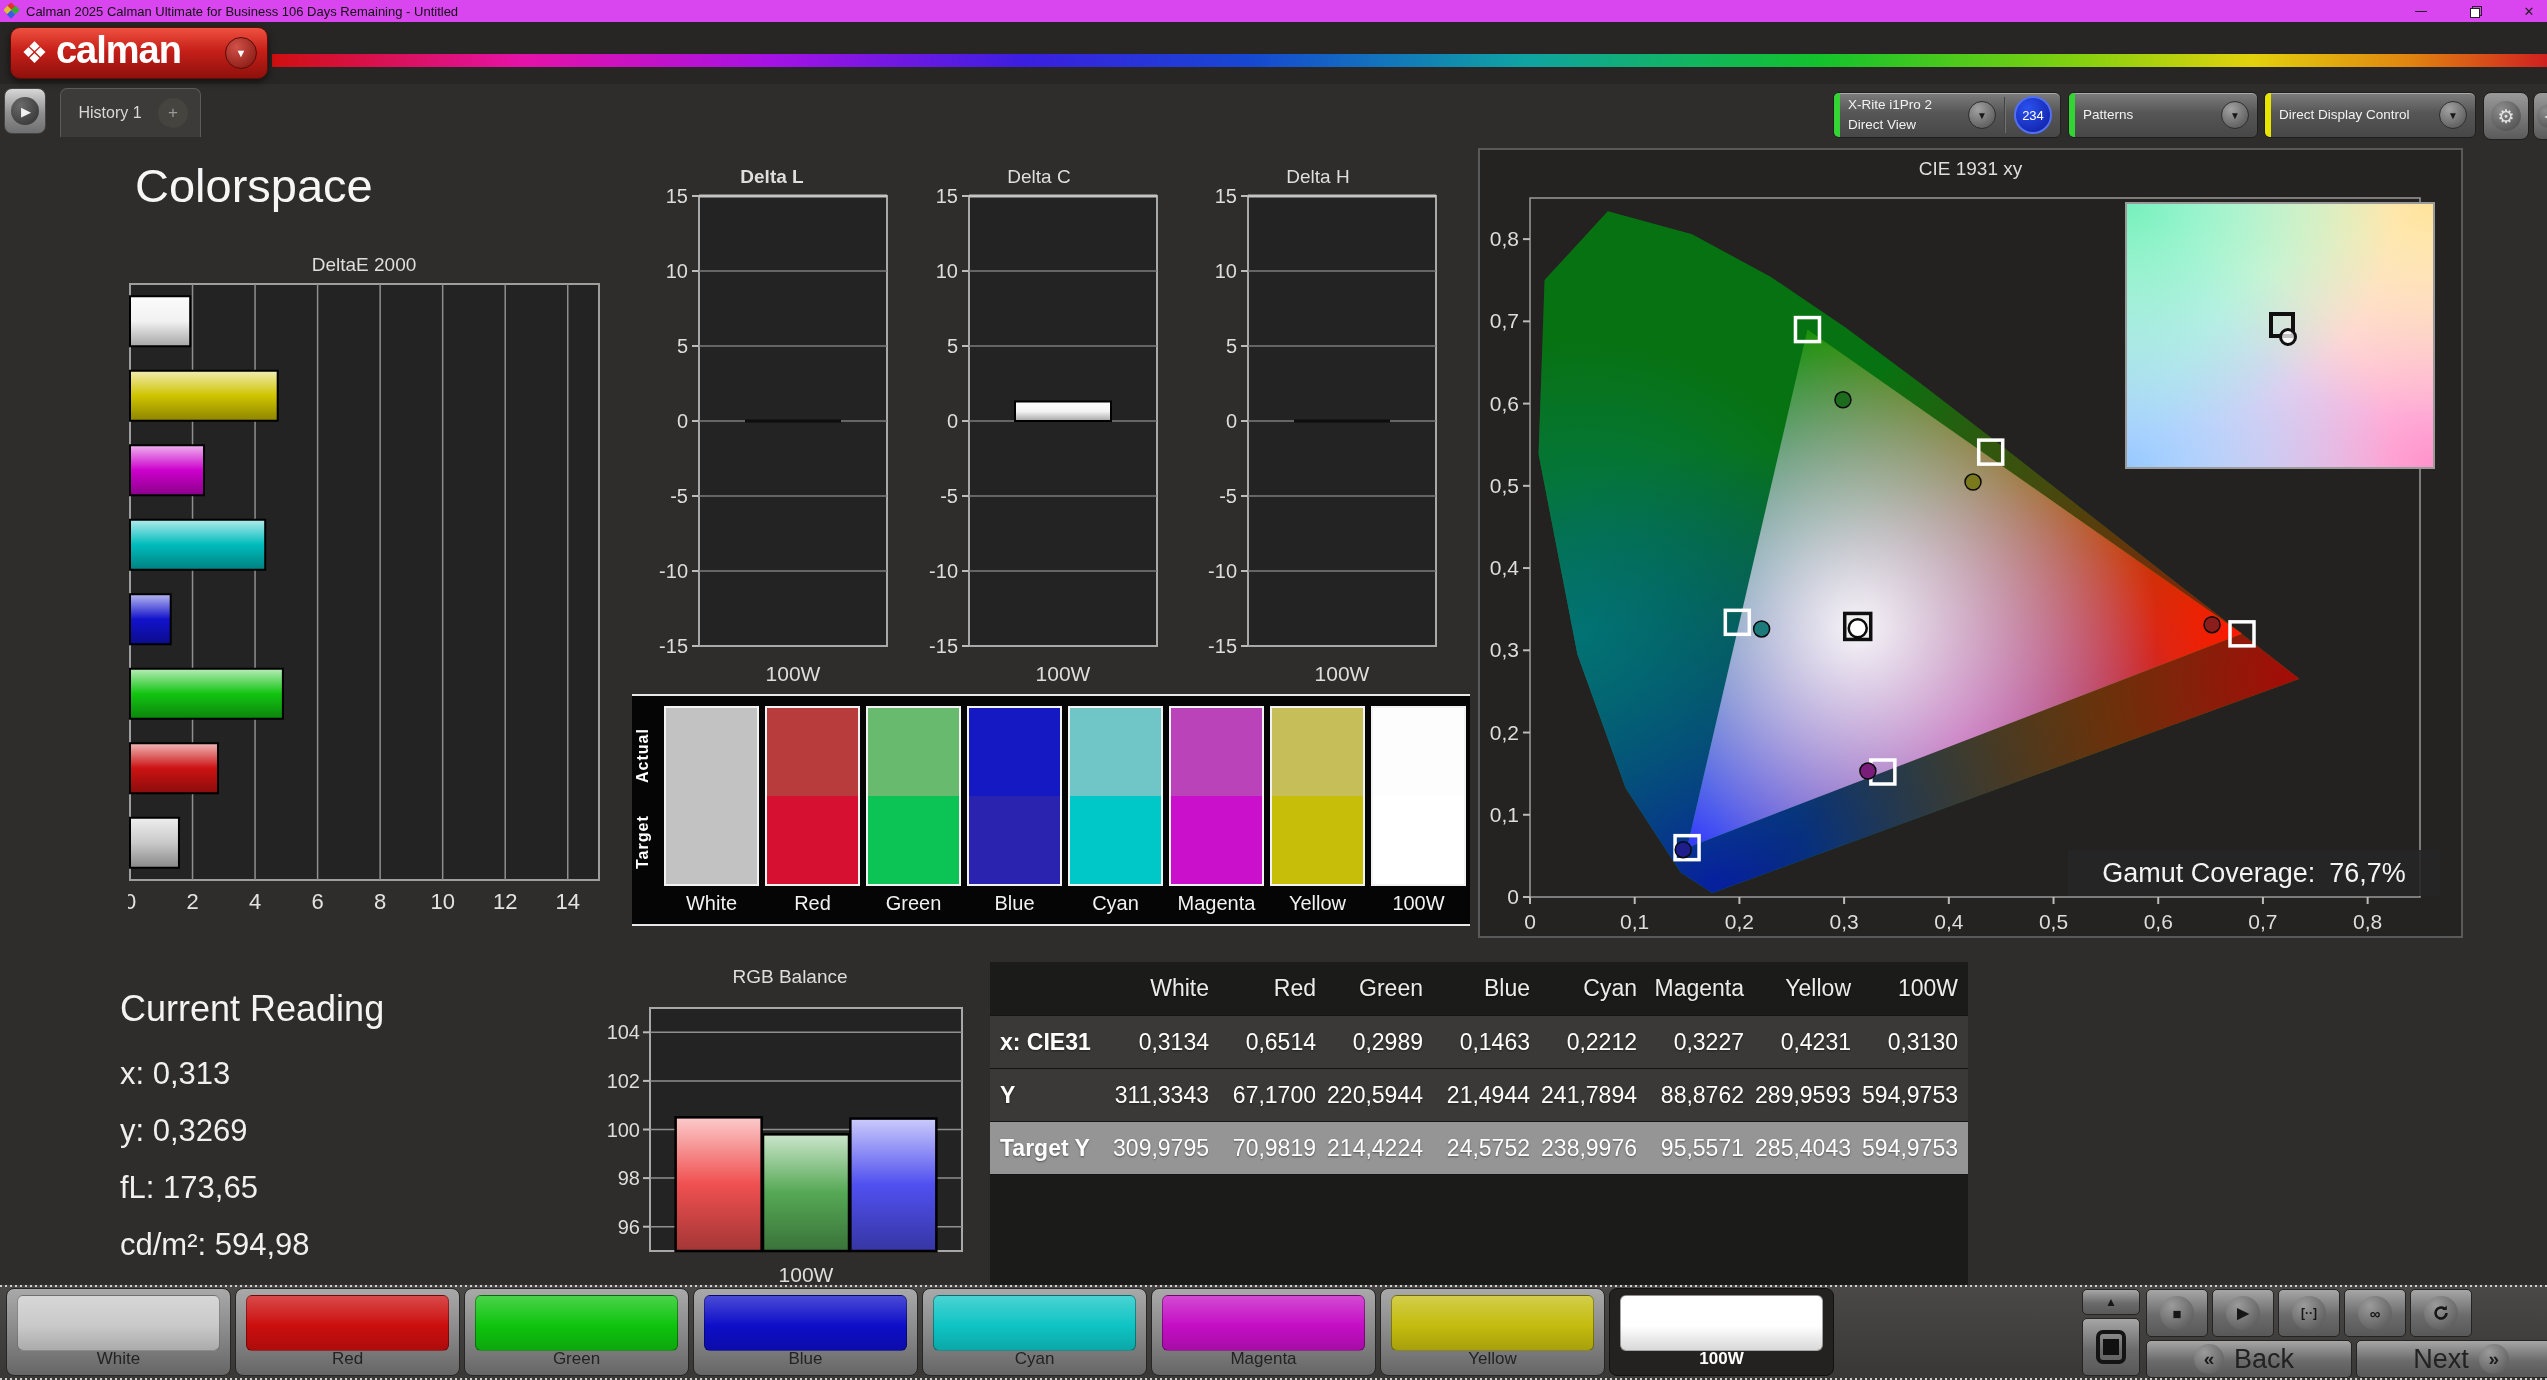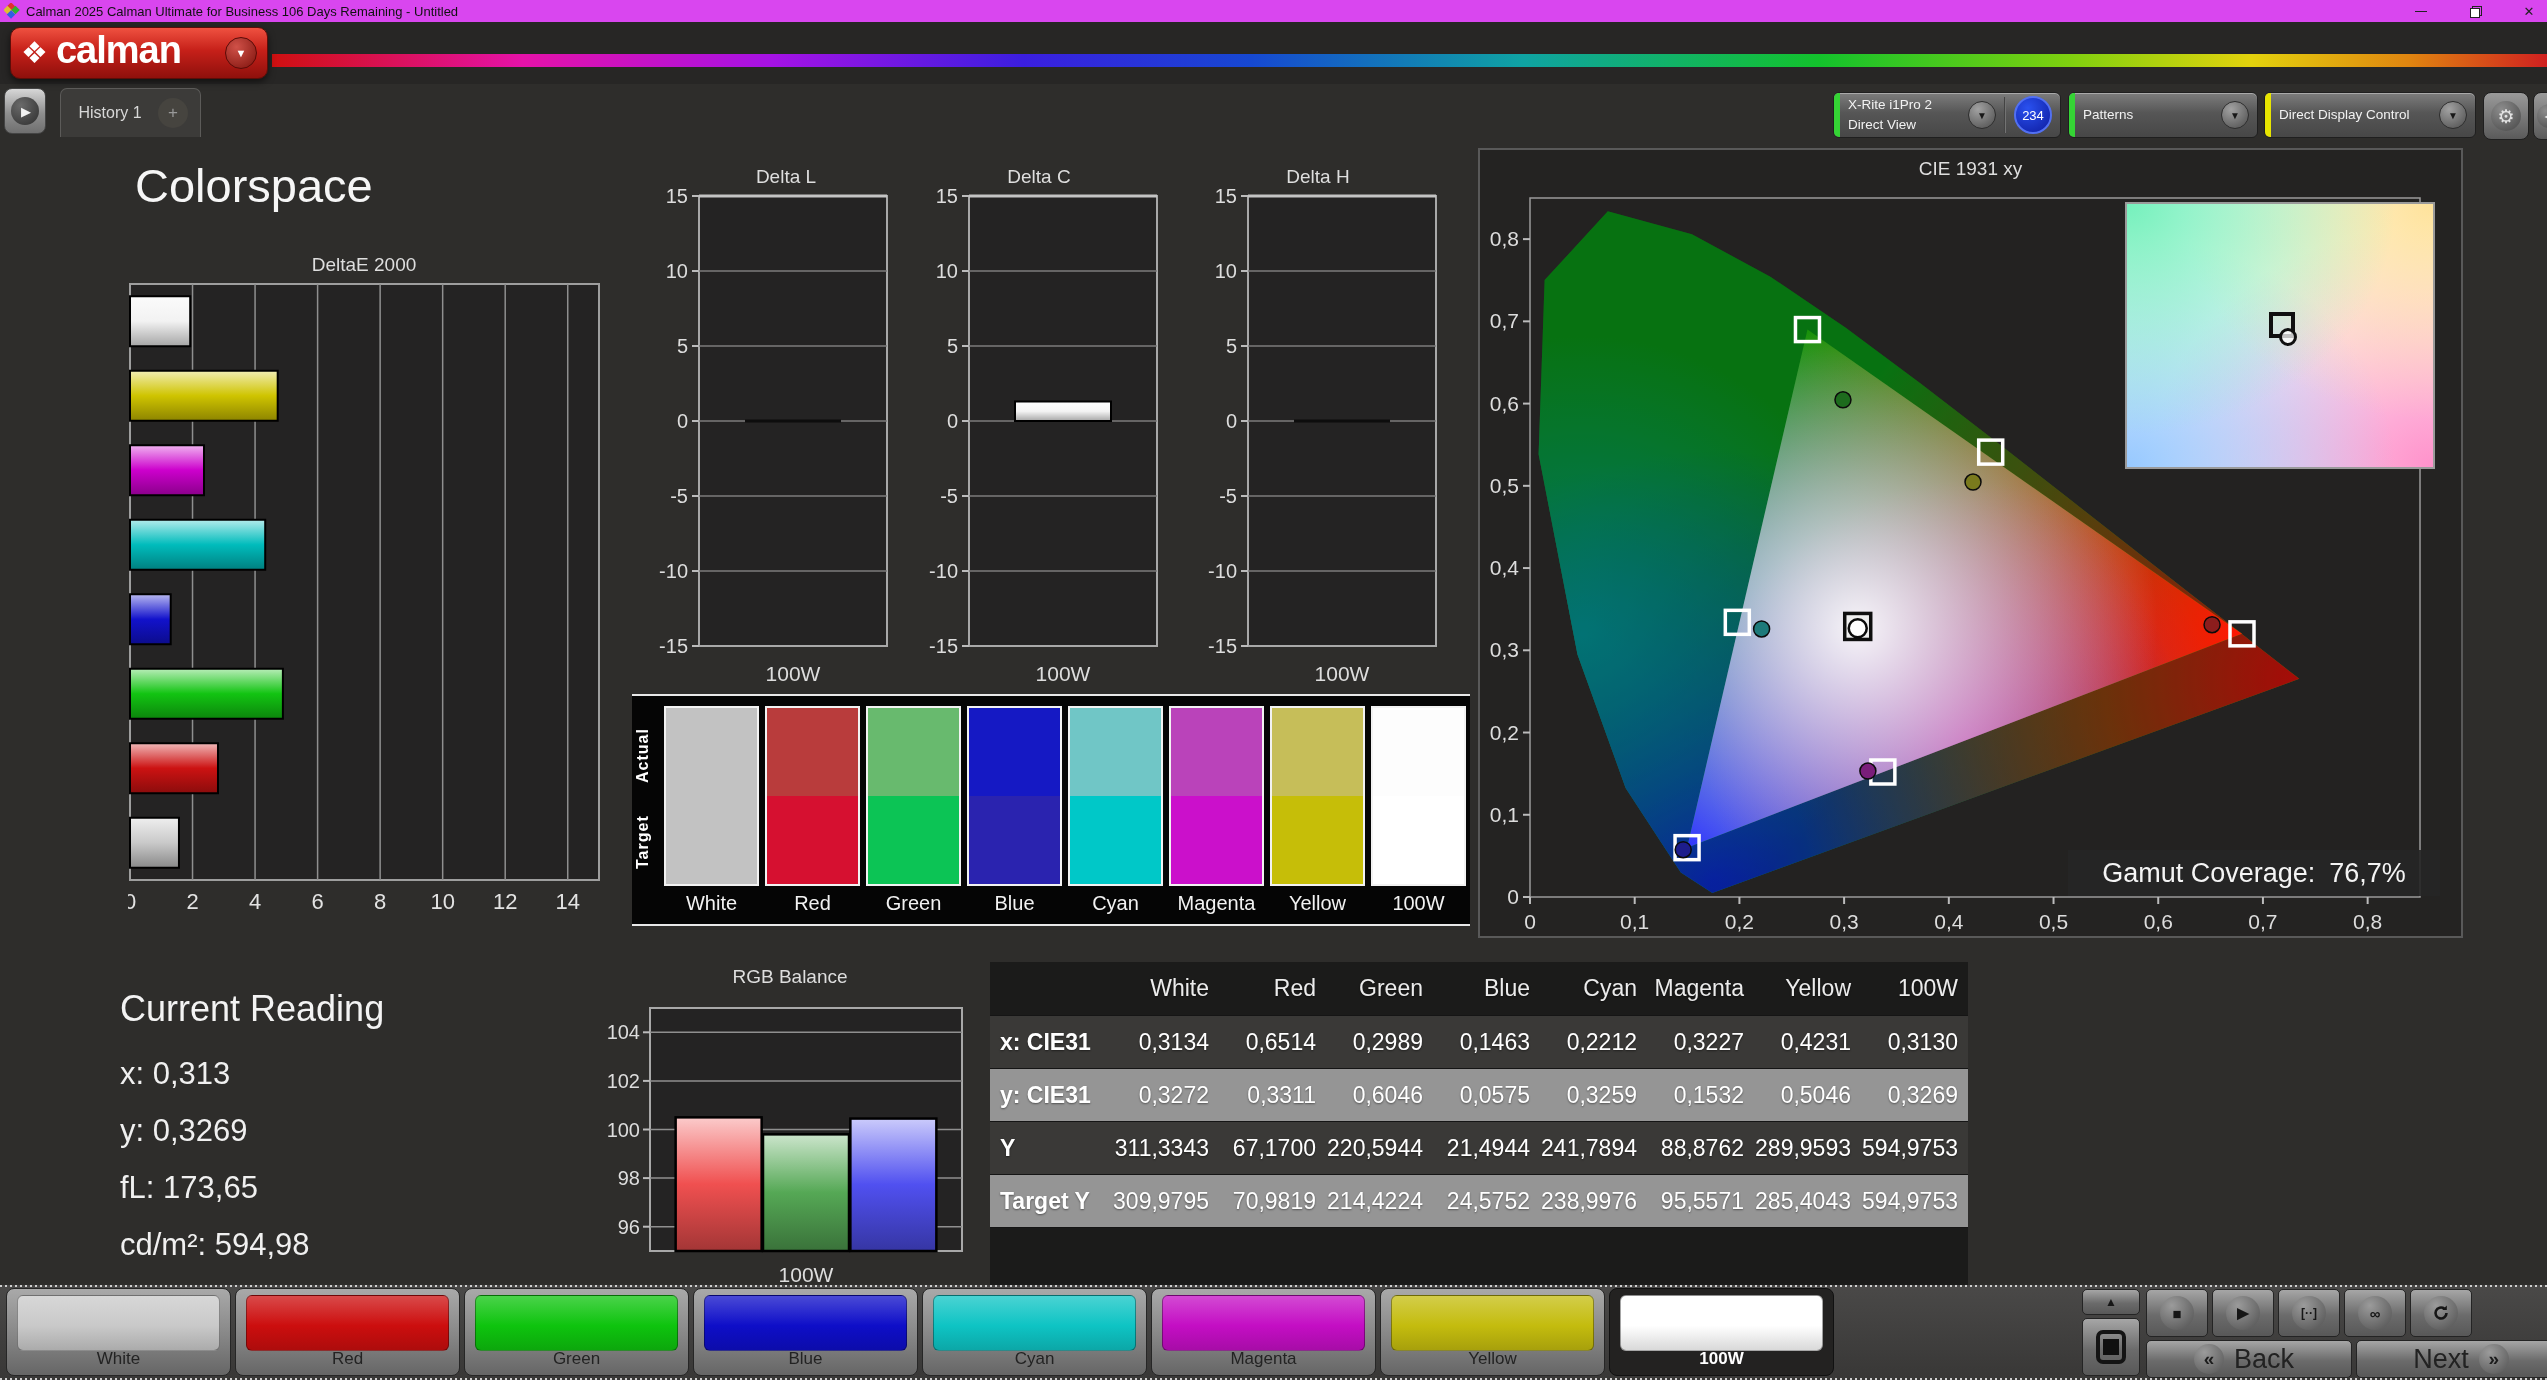--- a/index.html
+++ b/index.html
@@ -252,21 +252,21 @@
       <text x="2" y="627" text-anchor="middle" font-size="22" fill="#e3e3e3">0</text>
       <text x="64.53333333333333" y="627" text-anchor="middle" font-size="22" fill="#e3e3e3">2</text>
       <text x="127.06666666666666" y="627" text-anchor="middle" font-size="22" fill="#e3e3e3">4</text>
       <text x="189.60000000000002" y="627" text-anchor="middle" font-size="22" fill="#e3e3e3">6</text>
       <text x="252.13333333333333" y="627" text-anchor="middle" font-size="22" fill="#e3e3e3">8</text>
       <text x="314.66666666666663" y="627" text-anchor="middle" font-size="22" fill="#e3e3e3">10</text>
       <text x="377.20000000000005" y="627" text-anchor="middle" font-size="22" fill="#e3e3e3">12</text>
       <text x="439.73333333333335" y="627" text-anchor="middle" font-size="22" fill="#e3e3e3">14</text>
     </svg>
 
-  <div class="charttitle abs" style="left:666px;top:166px;width:240px;">Delta L</div>
+  <div class="charttitle abs" style="left:652px;top:166px;width:240px;font-weight:bold;">Delta L</div>
   <div class="charttitle abs" style="left:919px;top:166px;width:240px;">Delta C</div>
   <div class="charttitle abs" style="left:1198px;top:166px;width:240px;">Delta H</div>
   <svg id="svg-dl" class="abs" style="left:649px;top:186px;" width="240" height="505">
       <rect x="50" y="10" width="188" height="450" fill="#242323" stroke="#a8a8a8" stroke-width="2"></rect>
       <line x1="50" y1="10" x2="238" y2="10" stroke="#c4c4c4" stroke-width="3"></line>
       <line x1="43" y1="460" x2="50" y2="460" stroke="#bbb" stroke-width="2"></line>
       <text x="39" y="467" text-anchor="end" font-size="20" fill="#ddd">-15</text>
       <line x1="50" y1="385" x2="238" y2="385" stroke="#7c7c7c" stroke-width="1.5"></line>
       <line x1="43" y1="385" x2="50" y2="385" stroke="#bbb" stroke-width="2"></line>
       <text x="39" y="392" text-anchor="end" font-size="20" fill="#ddd">-10</text>
@@ -556,31 +556,20 @@
         <span class="tc tl">x: CIE31</span>
         <span class="tc">0,3134</span>
         <span class="tc">0,6514</span>
         <span class="tc">0,2989</span>
         <span class="tc">0,1463</span>
         <span class="tc">0,2212</span>
         <span class="tc">0,3227</span>
         <span class="tc">0,4231</span>
         <span class="tc">0,3130</span>
       </div>
-      <div class="trow light">
-        <span class="tc tl">y: CIE31</span>
-        <span class="tc">0,3272</span>
-        <span class="tc">0,3311</span>
-        <span class="tc">0,6046</span>
-        <span class="tc">0,0575</span>
-        <span class="tc">0,3259</span>
-        <span class="tc">0,1532</span>
-        <span class="tc">0,5046</span>
-        <span class="tc">0,3269</span>
-      </div>
       <div class="trow dark">
         <span class="tc tl">Y</span>
         <span class="tc">311,3343</span>
         <span class="tc">67,1700</span>
         <span class="tc">220,5944</span>
         <span class="tc">21,4944</span>
         <span class="tc">241,7894</span>
         <span class="tc">88,8762</span>
         <span class="tc">289,9593</span>
         <span class="tc">594,9753</span>

